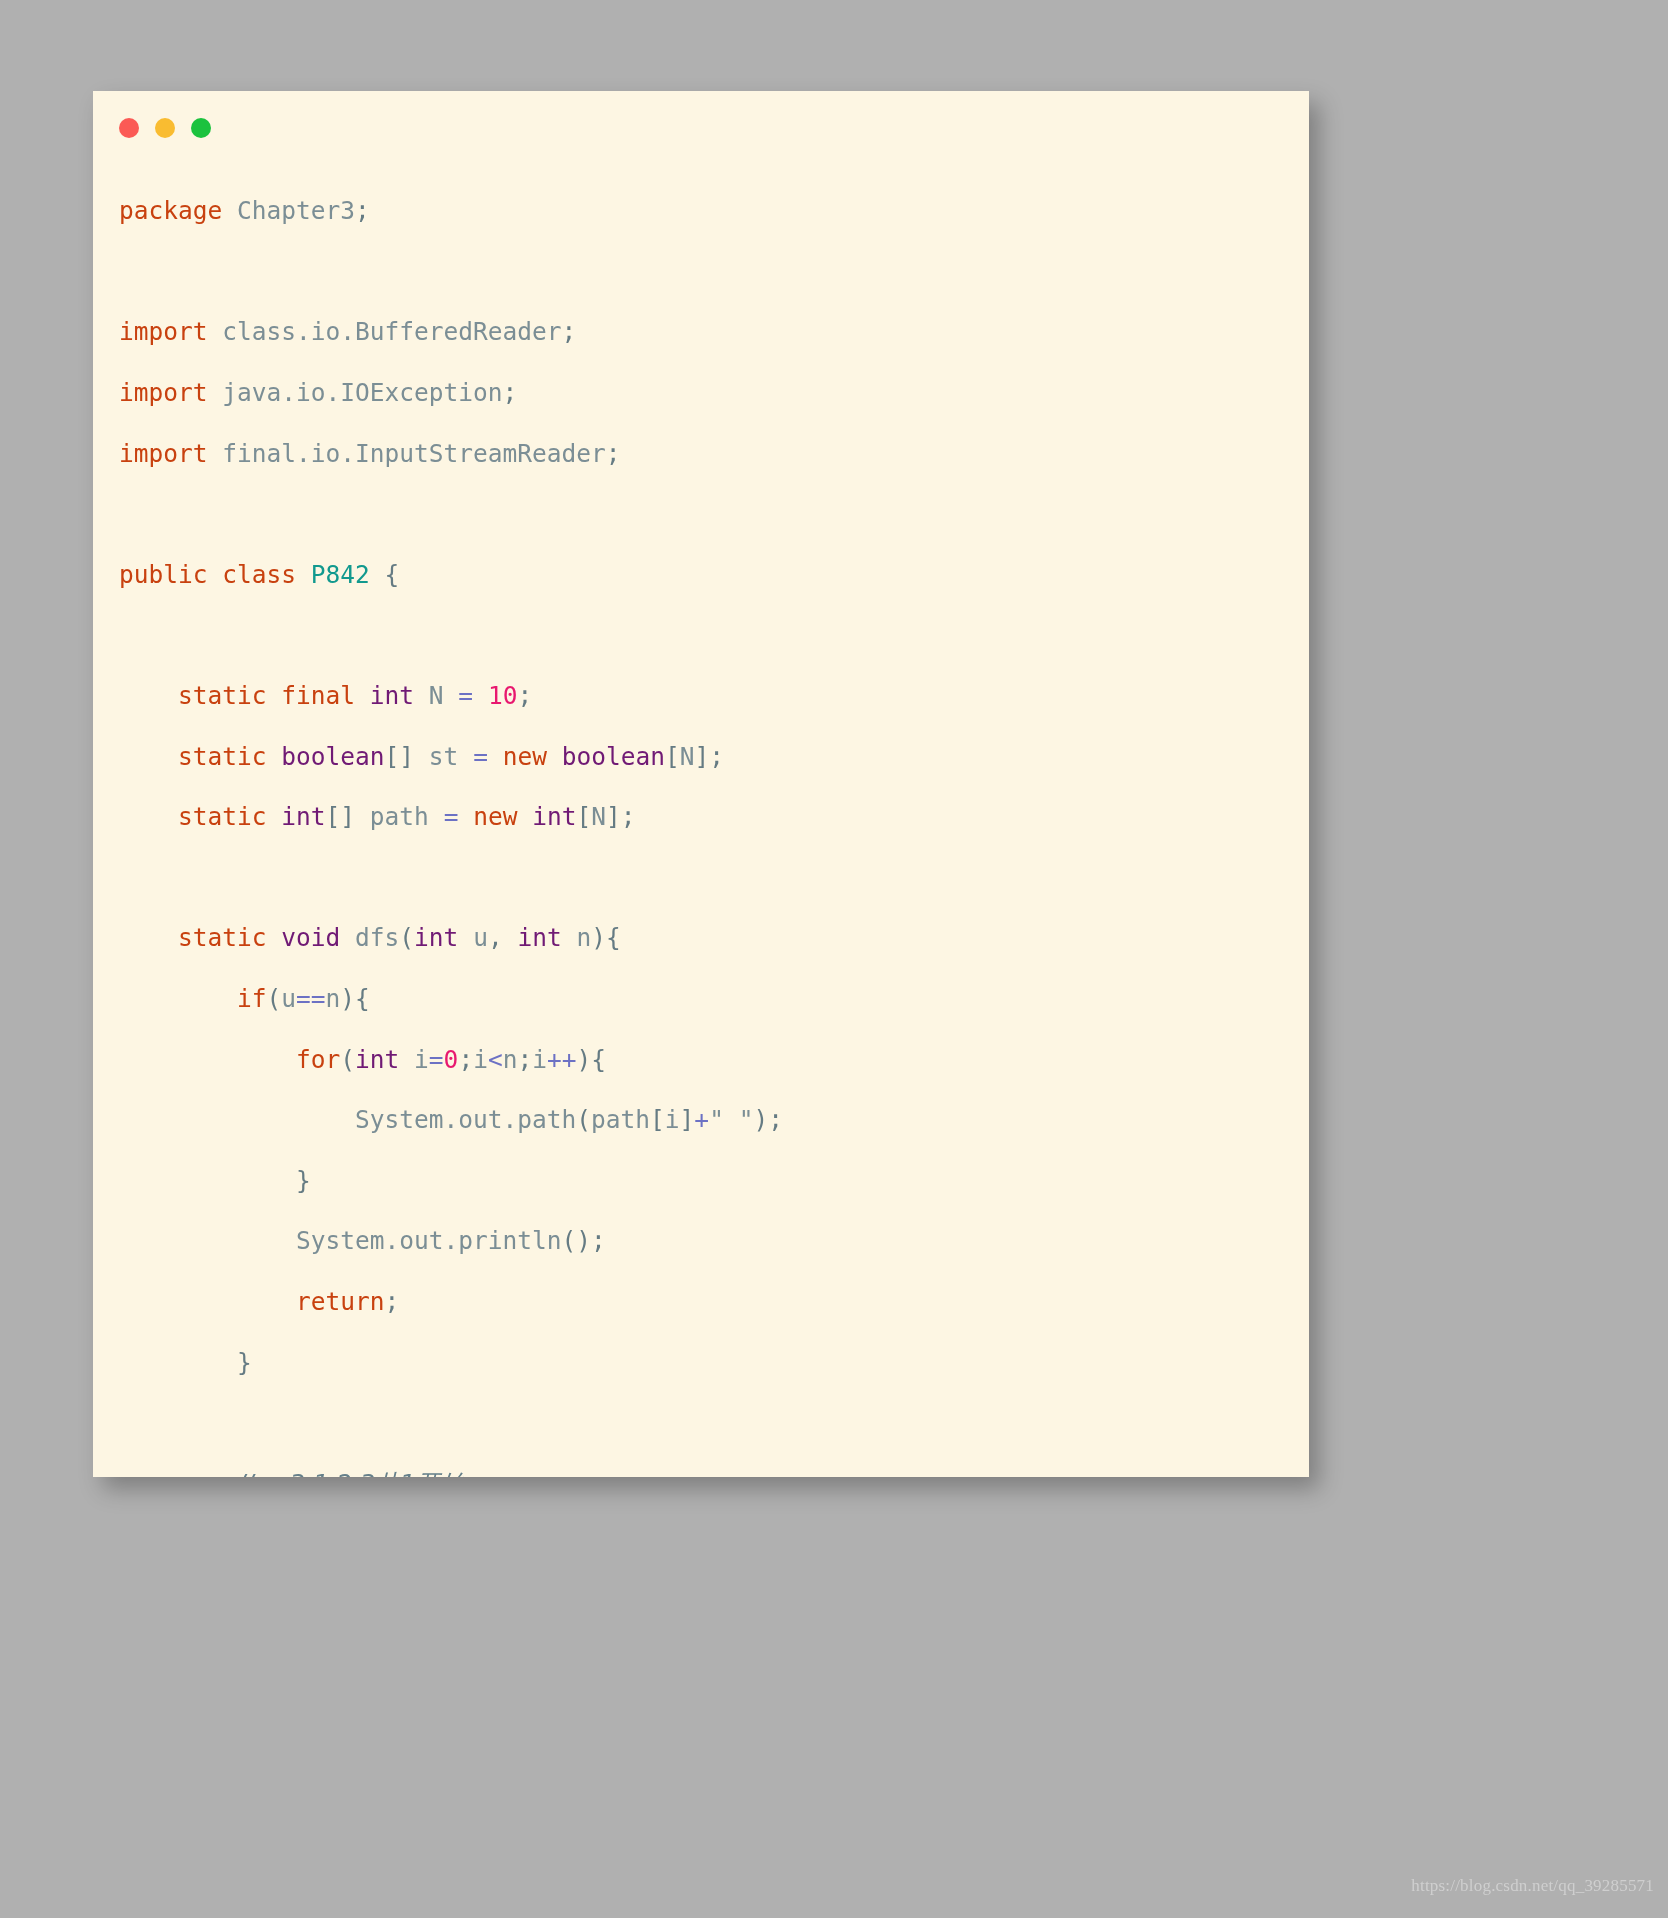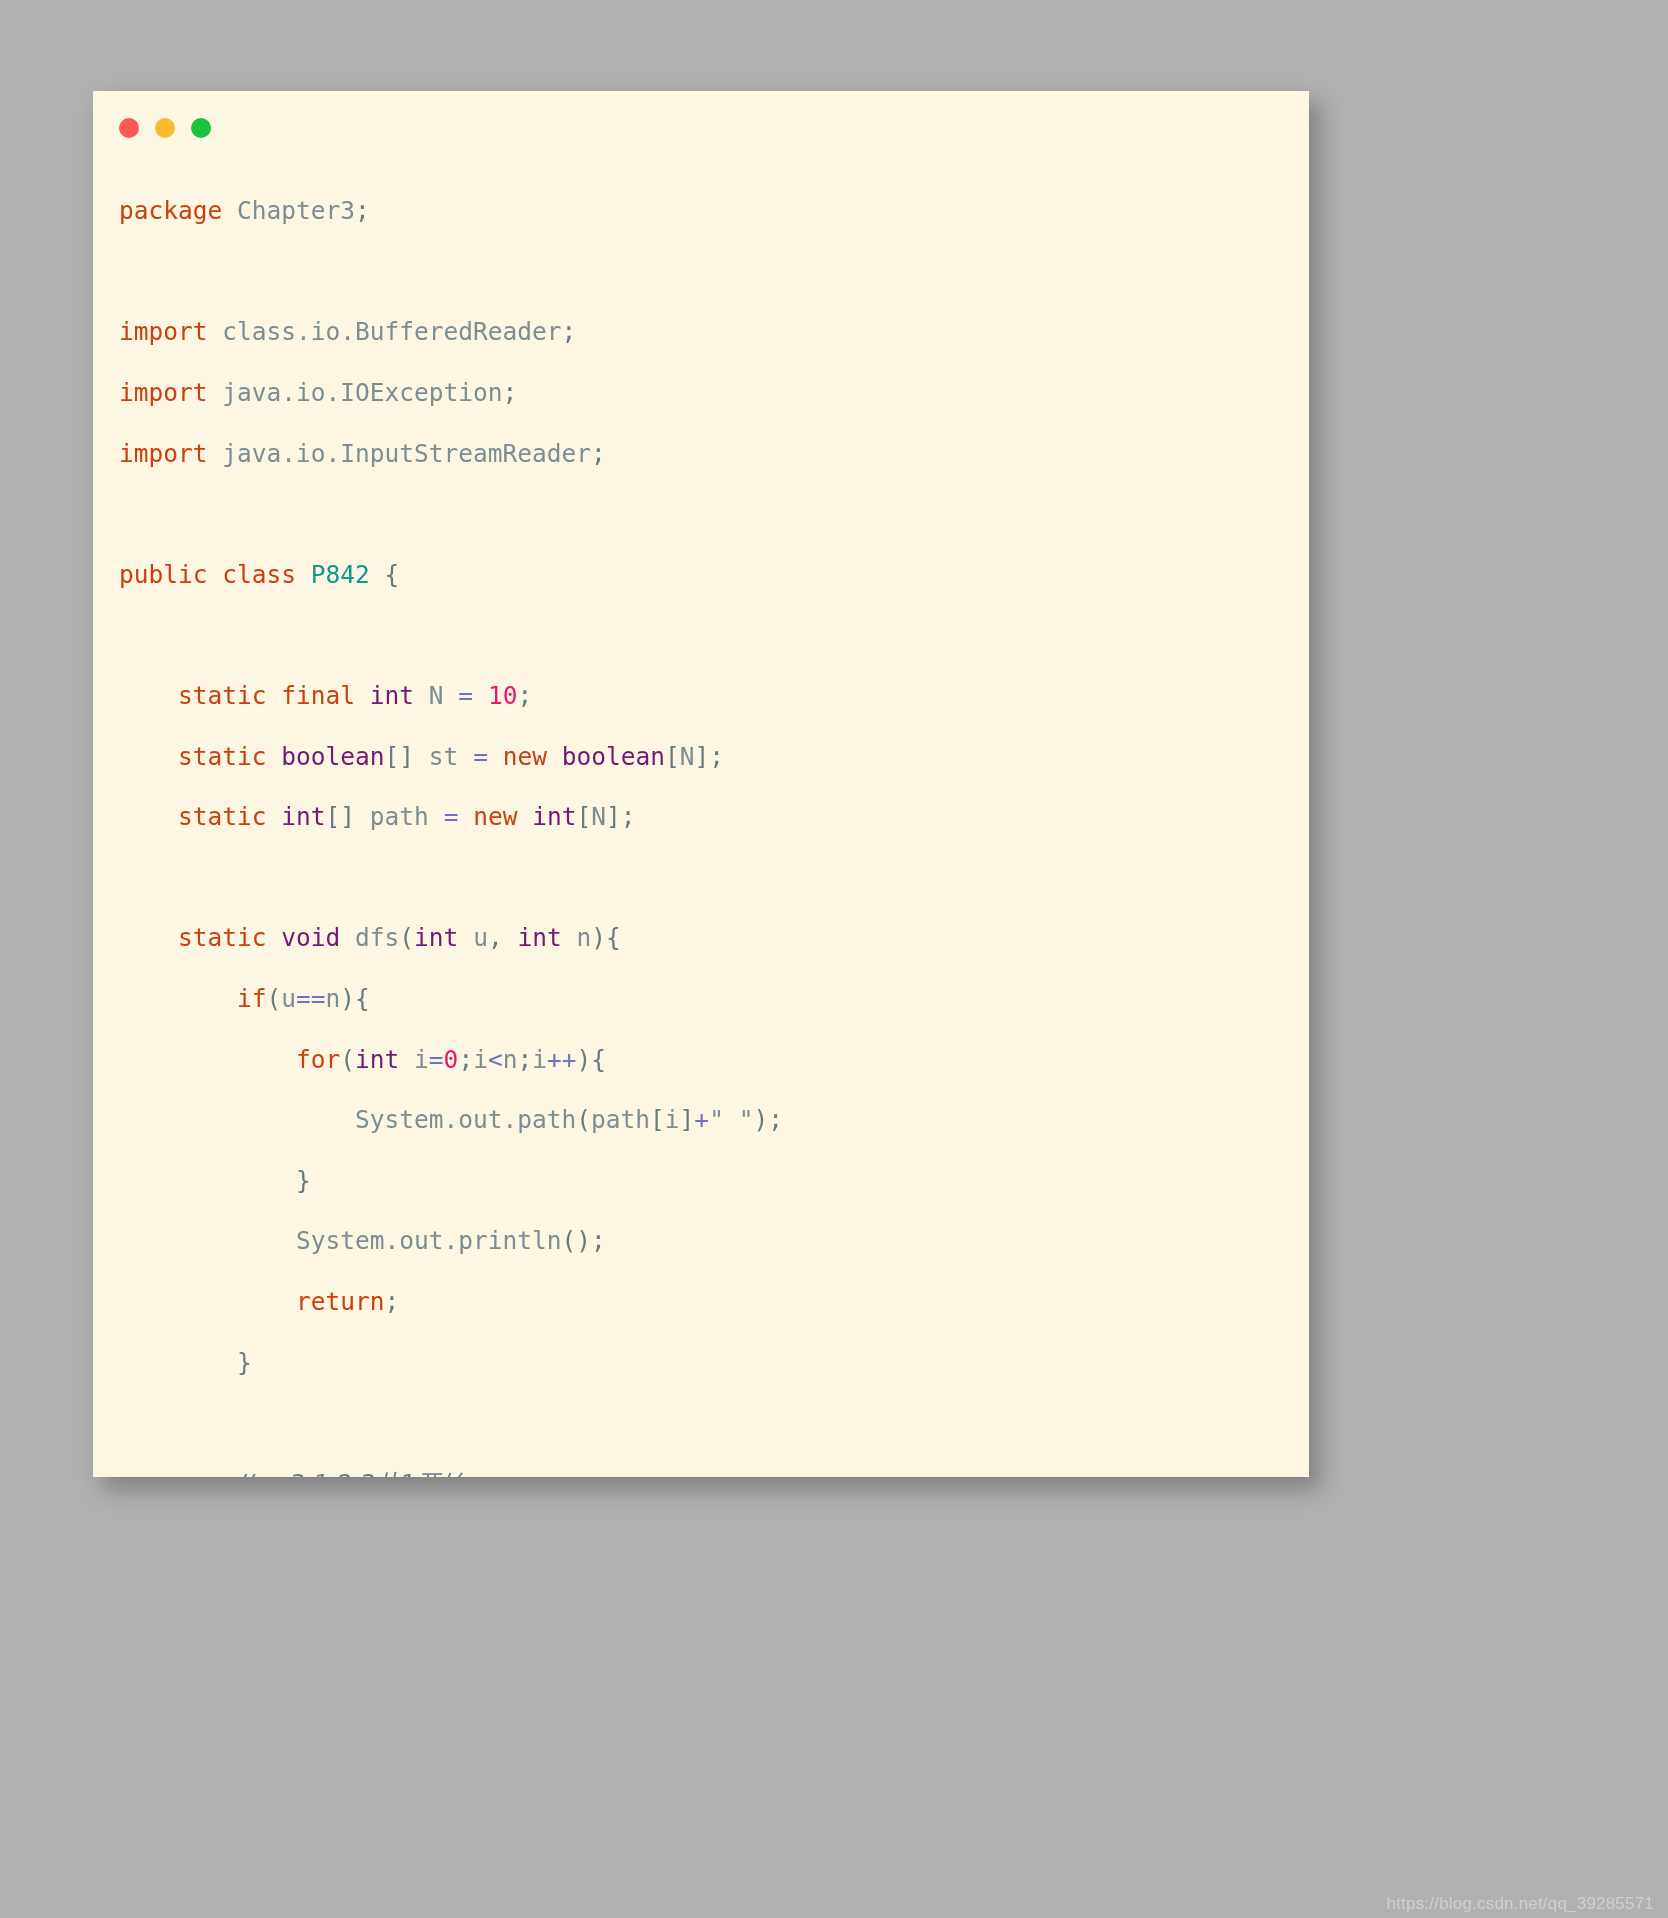--- a/index.html
+++ b/index.html
@@ -69,22 +69,22 @@
   .num  { color: #e8186f; }       
   .pln  { color: #7b8e95; }       
   .pnc  { color: #657b83; }       
   .str  { color: #7b8e95; }       
   .cmt  { color: #66808a; font-style: italic; font-family: "DejaVu Sans", sans-serif; }
   .op   { color: #6c71c4; }       
 
   #watermark {
     position: absolute;
     right: 14px;
-    bottom: 4px;
-    font-family: Liberation Sans, sans-serif;
+    bottom: 22px;
+    font-family: Liberation Serif, serif;
     font-size: 17px;
     color: #cfcfcf;
     letter-spacing: 0.2px;
   }
 </style>
 </head>
 <body>
 
 <div id="code-window">
 
@@ -92,21 +92,21 @@
     <span class="dot close" style="background: rgb(251, 90, 85);"></span>
     <span class="dot min" style="background: rgb(249, 188, 49);"></span>
     <span class="dot max" style="background: rgb(27, 194, 62);"></span>
   </div>
 
   <div id="code-body">
 <span class="ln"><span class="kw">package</span> <span class="pln">Chapter3</span><span class="pnc">;</span></span>
 <span class="ln"> </span>
 <span class="ln"><span class="kw">import</span> <span class="pln">class.io.BufferedReader</span><span class="pnc">;</span></span>
 <span class="ln"><span class="kw">import</span> <span class="pln">java.io.IOException</span><span class="pnc">;</span></span>
-<span class="ln"><span class="kw">import</span> <span class="pln">java.io.InputStreamReader</span><span class="pnc">;</span></span>
+<span class="ln"><span class="kw">import</span> <span class="pln">final.io.InputStreamReader</span><span class="pnc">;</span></span>
 <span class="ln"> </span>
 <span class="ln"><span class="kw">public class</span> <span class="cls">P842</span> <span class="pnc">{</span></span>
 <span class="ln"> </span>
 <span class="ln">    <span class="kw">static final</span> <span class="typ">int</span> <span class="pln">N</span> <span class="op">=</span> <span class="num">10</span><span class="pnc">;</span></span>
 <span class="ln">    <span class="kw">static</span> <span class="typ">boolean</span><span class="pnc">[]</span> <span class="pln">st</span> <span class="op">=</span> <span class="kw">new</span> <span class="typ">boolean</span><span class="pnc">[</span><span class="pln">N</span><span class="pnc">];</span></span>
 <span class="ln">    <span class="kw">static</span> <span class="typ">int</span><span class="pnc">[]</span> <span class="pln">path</span> <span class="op">=</span> <span class="kw">new</span> <span class="typ">int</span><span class="pnc">[</span><span class="pln">N</span><span class="pnc">];</span></span>
 <span class="ln"> </span>
 <span class="ln">    <span class="kw">static</span> <span class="typ">void</span> <span class="pln">dfs</span><span class="pnc">(</span><span class="typ">int</span> <span class="pln">u</span><span class="pnc">,</span> <span class="typ">int</span> <span class="pln">n</span><span class="pnc">){</span></span>
 <span class="ln">        <span class="kw">if</span><span class="pnc">(</span><span class="pln">u</span><span class="op">==</span><span class="pln">n</span><span class="pnc">){</span></span>
 <span class="ln">            <span class="kw">for</span><span class="pnc">(</span><span class="typ">int</span> <span class="pln">i</span><span class="op">=</span><span class="num">0</span><span class="pnc">;</span><span class="pln">i</span><span class="op">&lt;</span><span class="pln">n</span><span class="pnc">;</span><span class="pln">i</span><span class="op">++</span><span class="pnc">){</span></span>

